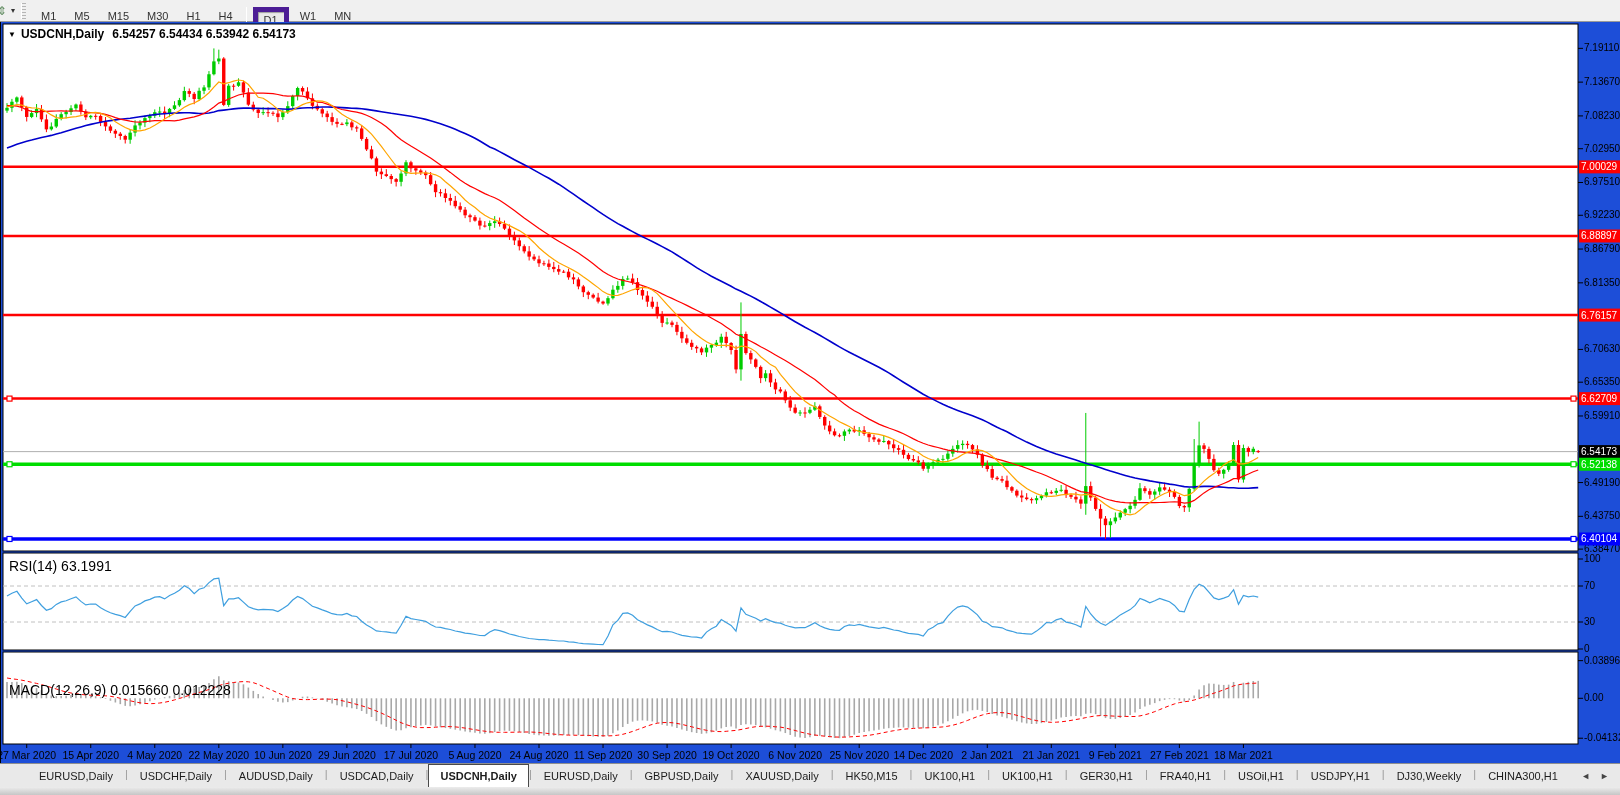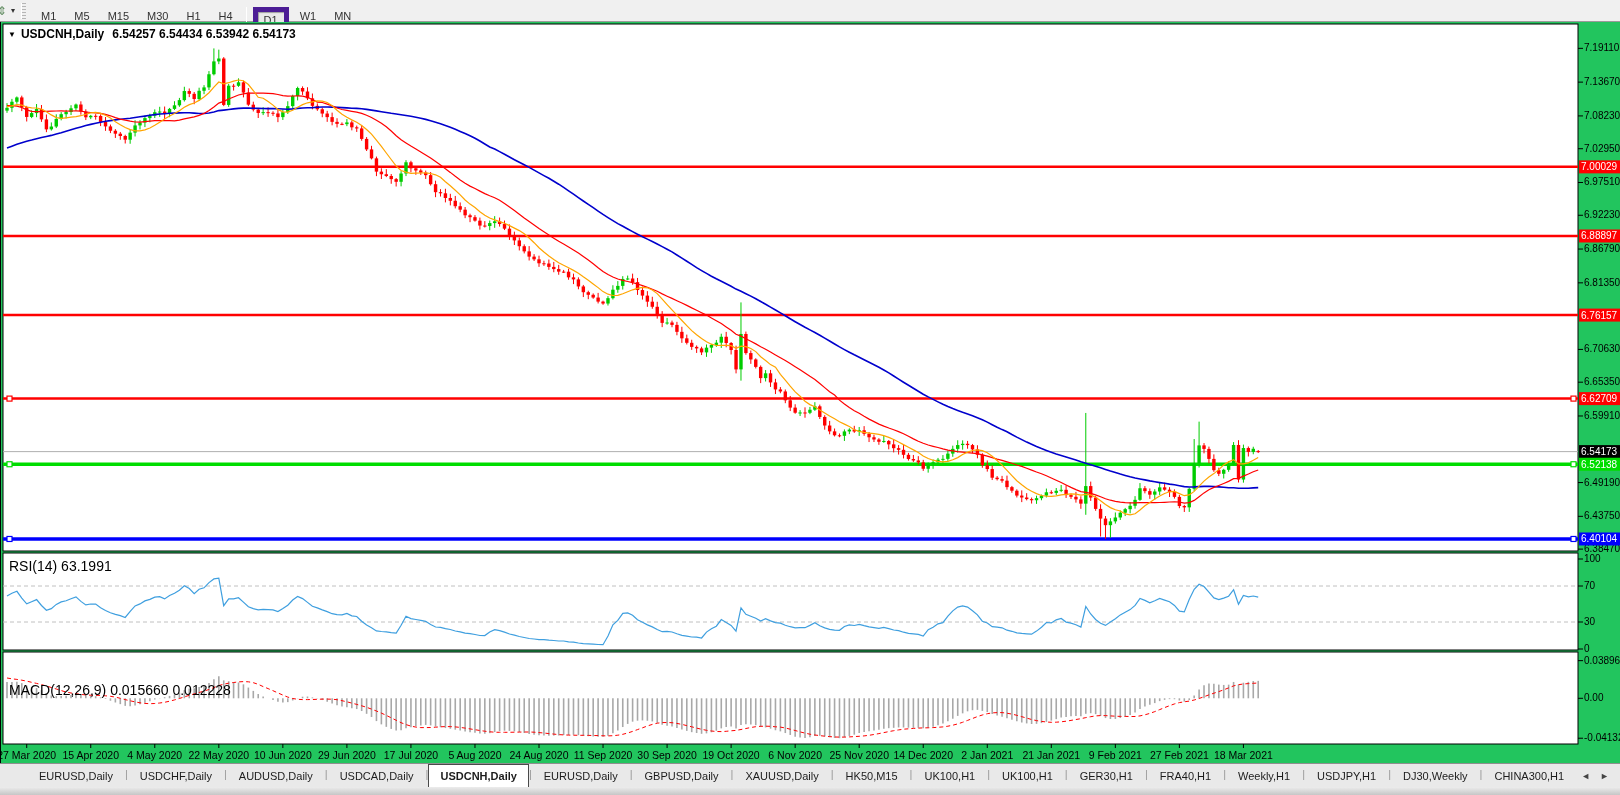--- a/index.html
+++ b/index.html
@@ -8,21 +8,21 @@
   
   .toolbar{height:22px;background:#f0f0f0;border-bottom:1px solid #9a9a9a;display:flex;align-items:center;}
   .tool-icon{font-size:12px;color:#5e8a5e;padding:0 2px 0 0;margin-left:-3px;}
   .tool-caret{font-size:8px;color:#333;padding:0 4px 0 2px;}
   .grip{width:5px;height:16px;margin:0 6px 0 2px;border-left:1px solid #fff;
     background:repeating-linear-gradient(#b5b5b5 0 1px,#f0f0f0 1px 3px);}
   .pbtn{font-size:11px;color:#333;padding:2px 6px;margin:0 2px;border:1px solid transparent;line-height:13px;}
   .pbtn.active{background:#e9e9e9;border:5px solid #4c1d95;box-shadow:inset 1px 1px 1px #9e9e9e;}
   .tsep{width:1px;height:16px;background:#bdbdbd;margin:0 4px;border-right:1px solid #fff;}
   
-  .chartwin{position:relative;height:741px;background:#22c55e;border-left:1px solid #000;}
+  .chartwin{position:relative;height:741px;background:#1d4ed8;border-left:1px solid #000;}
   #chart{position:absolute;left:0;top:0;}
   .chart-header{position:absolute;left:7px;top:5px;font-size:12px;font-weight:bold;color:#000;z-index:3;}
   .chart-header .tri{font-size:8px;vertical-align:1px;margin-right:5px;}
   .chart-header .ohlc{font-weight:bold;margin-left:8px;}
   .ind-label{position:absolute;left:8px;font-size:14px;color:#000;z-index:3;}
   .rsi-label{top:536px;}
   .macd-label{top:660px;text-align:center;}
   svg text{font-family:"Liberation Sans",sans-serif;}
   
   .tabsbar{height:24px;background:#e9e9e9;border-top:1px solid #8f8f8f;display:flex;align-items:stretch;
@@ -979,21 +979,21 @@
     <span class="tab">HK50,M15</span>
     <span class="tabsep">|</span>
     <span class="tab">UK100,H1</span>
     <span class="tabsep">|</span>
     <span class="tab">UK100,H1</span>
     <span class="tabsep">|</span>
     <span class="tab">GER30,H1</span>
     <span class="tabsep">|</span>
     <span class="tab">FRA40,H1</span>
     <span class="tabsep">|</span>
-    <span class="tab">Weekly,H1</span>
+    <span class="tab">USOil,H1</span>
     <span class="tabsep">|</span>
     <span class="tab">USDJPY,H1</span>
     <span class="tabsep">|</span>
     <span class="tab">DJ30,Weekly</span>
     <span class="tabsep">|</span>
     <span class="tab">CHINA300,H1</span>
     <div class="tab-arrows">
       <span>◄</span>
       <span>►</span>
     </div>

